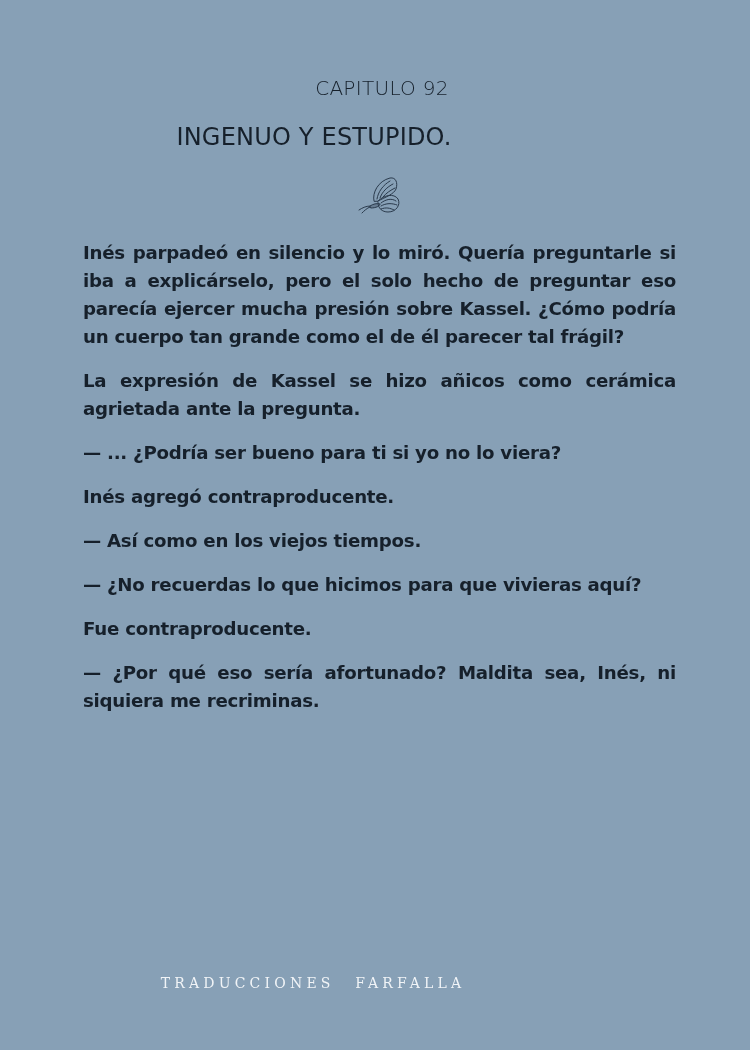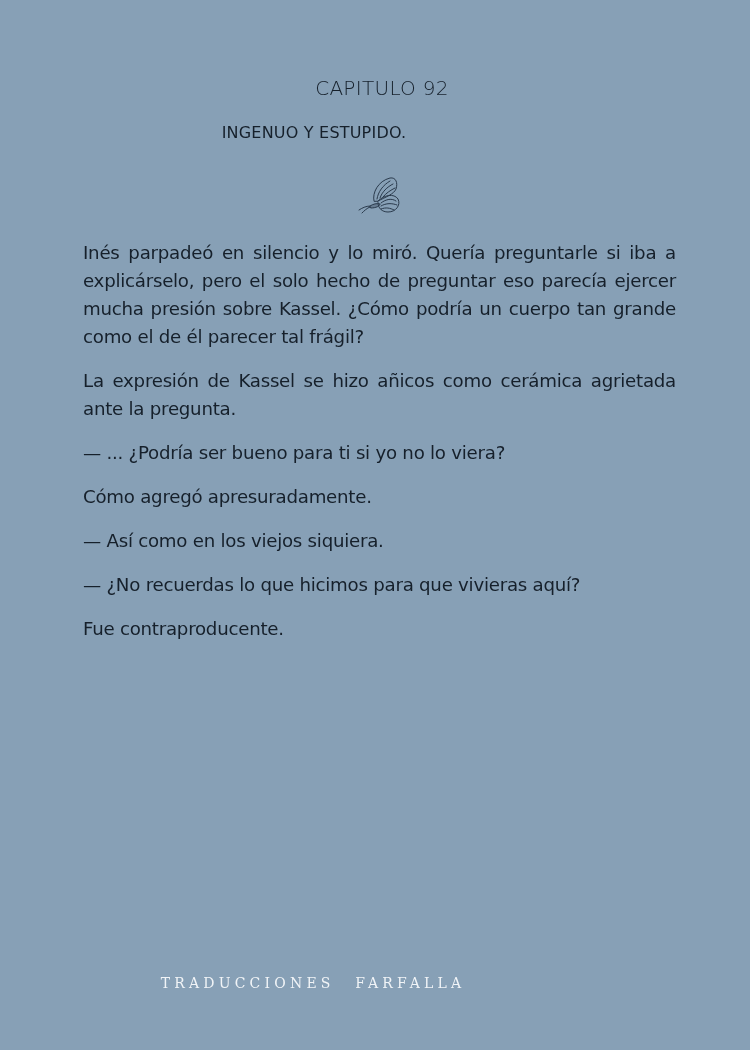--- a/index.html
+++ b/index.html
@@ -31,21 +31,21 @@
       font-size: 20px;
       letter-spacing: 0.3px;
       font-weight: 300;
     }
     .chapter-title {
       position: absolute;
       top: 123px;
       left: 0;
       width: 614px;
       text-align: center;
-      font-size: 16px;
+      font-size: 24px;
       letter-spacing: 0.2px;
     }
     .ornament {
       position: absolute;
       top: 175px;
       left: 349px;
       width: 46px;
       height: 40px;
     }
     .body-text {
@@ -53,20 +53,21 @@
       top: 239px;
       left: 76px;
       width: 593px;
     }
     .para {
       font-size: 18.2px;
       line-height: 28px;
       text-align: justify;
       margin: 0 0 16px 0;
       letter-spacing: -0.25px;
+      font-weight: bold;
     }
     .footer {
       position: absolute;
       top: 975px;
       left: 0;
       width: 612px;
       text-align: center;
       font-family: "DejaVu Serif", serif;
       font-size: 14px;
       letter-spacing: 4.2px;
@@ -99,24 +100,25 @@
 
       <path d="M14 31 C10 31, 6 33, 3 35"></path>
       <path d="M14 32 C11 33, 8 36, 6 38"></path>
     </svg>
   </div>
 
   <div class="body-text">
     <p class="para">Inés parpadeó en silencio y lo miró. Quería preguntarle si iba a explicárselo, pero el solo hecho de preguntar eso parecía ejercer mucha presión sobre Kassel. ¿Cómo podría un cuerpo tan grande como el de él parecer tal frágil?</p>
     <p class="para">La expresión de Kassel se hizo añicos como cerámica agrietada ante la pregunta.</p>
     <p class="para">— ... ¿Podría ser bueno para ti si yo no lo viera?</p>
-    <p class="para">Cómo agregó apresuradamente.</p>
-    <p class="para">— Así como en los viejos siquiera.</p>
+    <p class="para">Inés agregó contraproducente.</p>
+    <p class="para">— Así como en los viejos tiempos.</p>
     <p class="para">— ¿No recuerdas lo que hicimos para que vivieras aquí?</p>
     <p class="para">Fue contraproducente.</p>
+    <p class="para">— ¿Por qué eso sería afortunado? Maldita sea, Inés, ni siquiera me recriminas.</p>
   </div>
 
   <div class="footer">
     <span>TRADUCCIONES</span>
     <span>FARFALLA</span>
   </div>
 
 </div>
 
 </body></html>

